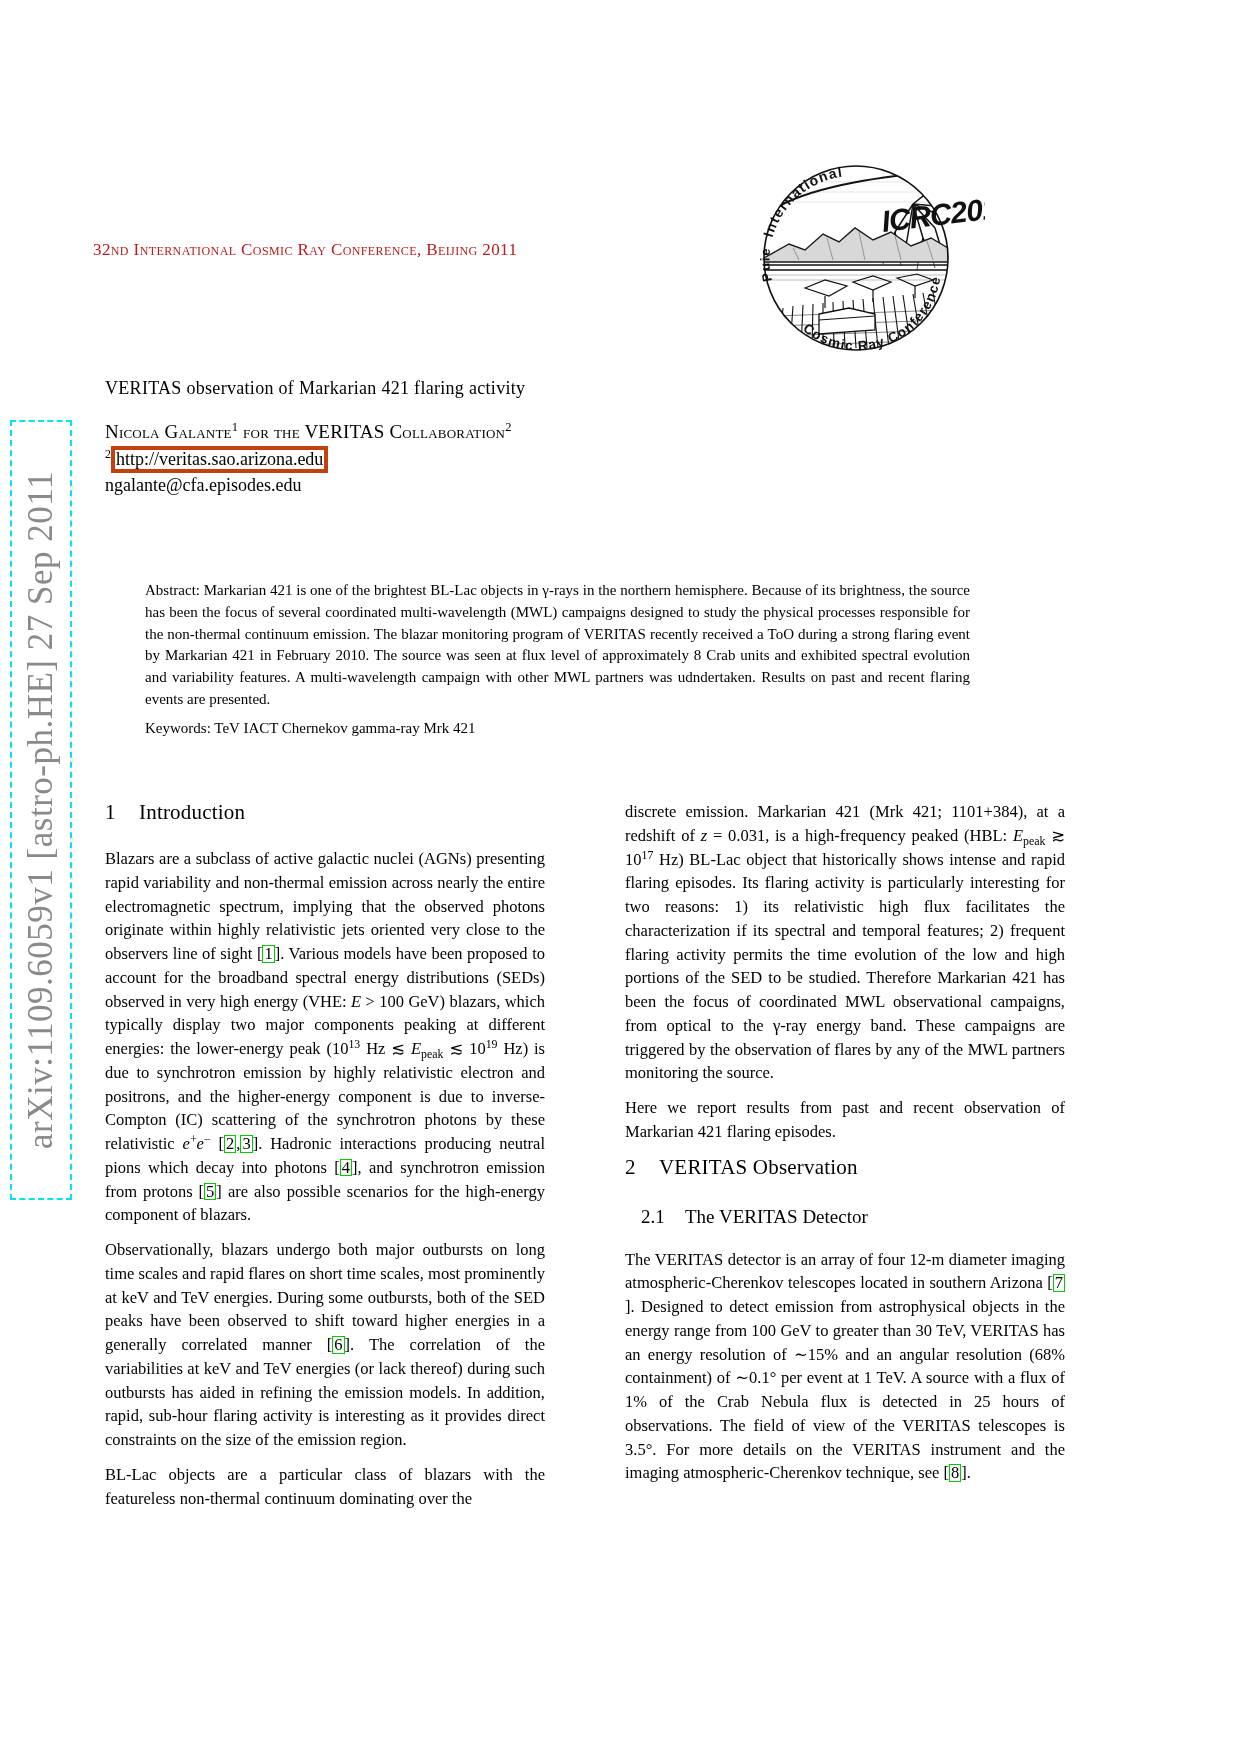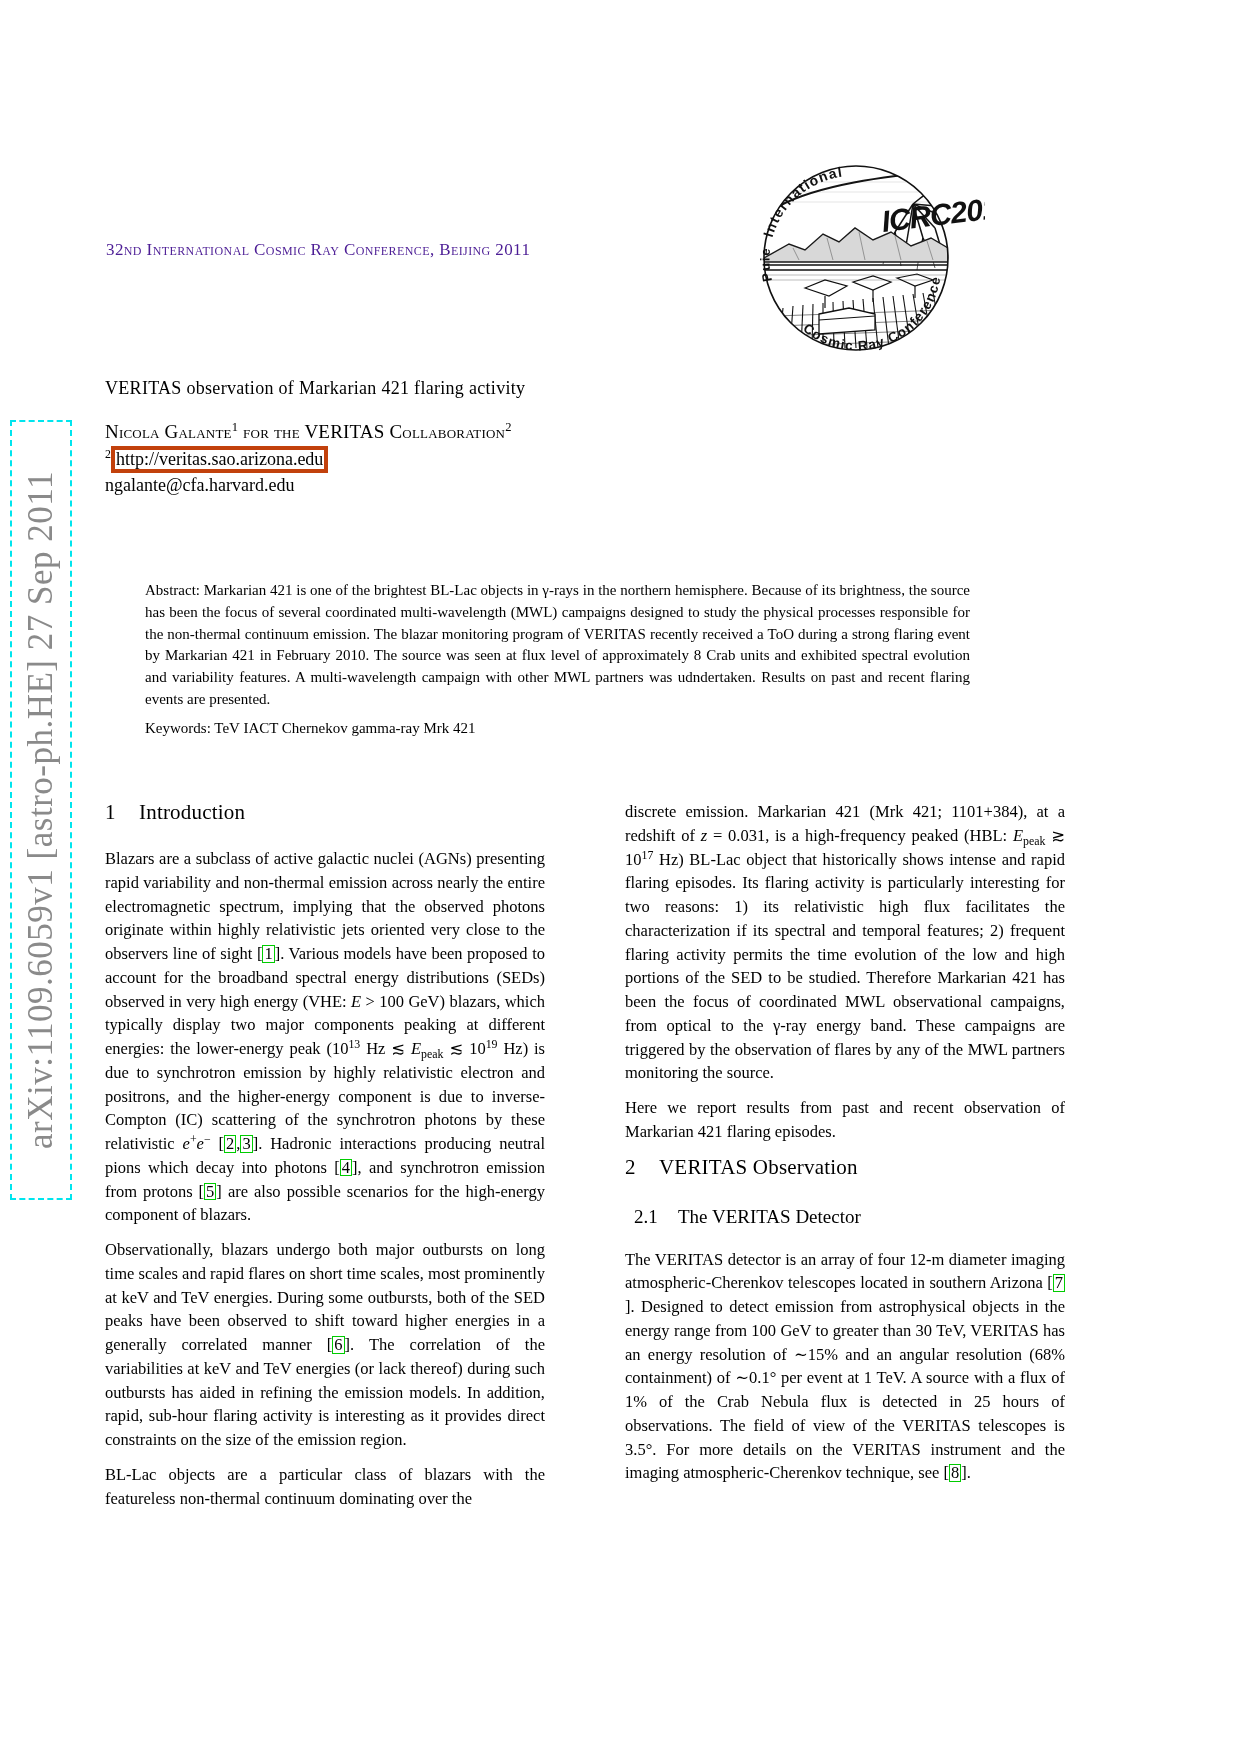--- a/index.html
+++ b/index.html
@@ -34,26 +34,26 @@
     white-space: nowrap;
     font-family: "Liberation Serif", "DejaVu Serif", serif;
     font-size: 35px;
     letter-spacing: 0.5px;
     color: #8a8a8a;
   }
 
   
   #conf-header {
     position: absolute;
-    left: 106px;
+    left: 93px;
     top: 240px;
     font-size: 17px;
     font-variant: small-caps;
     letter-spacing: 0.4px;
-    color: #4c1d95;
+    color: #b91c1c;
   }
 
   
   #icrc-logo {
     position: absolute;
     left: 727px;
     top: 162px;
     width: 258px;
     height: 192px;
   }
@@ -124,21 +124,21 @@
   }
   .sec-h {
     font-size: 21px;
     margin: 0 0 22px 0;
     font-weight: normal;
     letter-spacing: 0.2px;
   }
   .sec-h .num { display: inline-block; min-width: 34px; }
   .subsec-h {
     font-size: 19px;
-    margin: 26px 0 20px 9px;
+    margin: 26px 0 20px 16px;
     font-weight: normal;
   }
   .subsec-h .num { display: inline-block; min-width: 44px; }
   .para {
     font-size: 16.5px;
     line-height: 1.44;
     text-align: justify;
     margin: 0 0 11px 0;
     hyphens: none;
   }
@@ -287,21 +287,21 @@
 
   <div id="author-line">
     <span>Nicola Galante</span><sup>1</sup><span> for the VERITAS Collaboration</span><sup>2</sup>
   </div>
 
 
   <div class="affil">
     <sup>2</sup><span class="url-link">http://veritas.sao.arizona.edu</span>
   </div>
 
-  <div class="affil">ngalante@cfa.harvard.edu</div>
+  <div class="affil">ngalante@cfa.episodes.edu</div>
 </div>
 
 <div id="abstract-block">
   <span class="lead">Abstract:</span><span> Markarian 421 is one of the brightest BL-Lac objects in γ-rays in the northern hemisphere. Because of its brightness, the source has been the focus of several coordinated multi-wavelength (MWL) campaigns designed to study the physical processes responsible for the non-thermal continuum emission. The blazar monitoring program of VERITAS recently received a ToO during a strong flaring event by Markarian 421 in February 2010. The source was seen at flux level of approximately 8 Crab units and exhibited spectral evolution and variability features. A multi-wavelength campaign with other MWL partners was udndertaken. Results on past and recent flaring events are presented.</span>
 </div>
 
 <div id="keywords-line">
   <span>Keywords:</span><span> TeV IACT Chernekov gamma-ray Mrk 421</span>
 </div>
 

